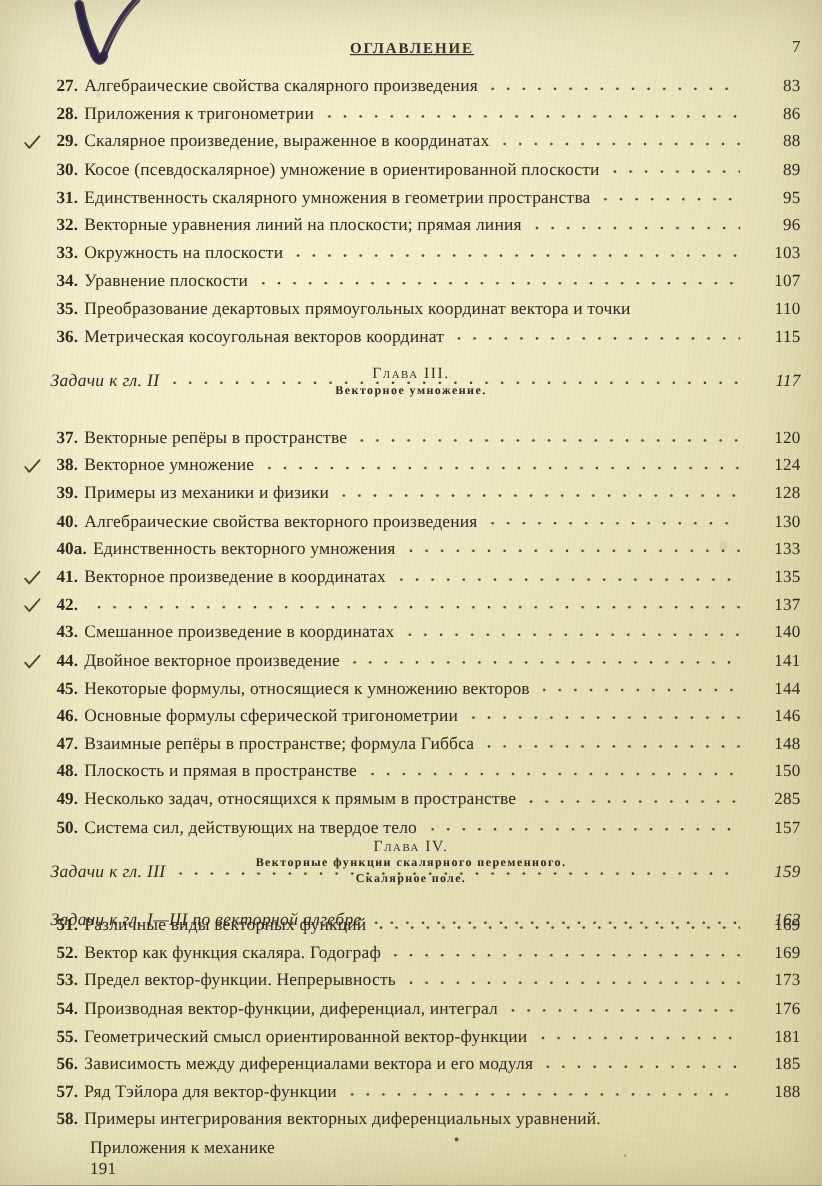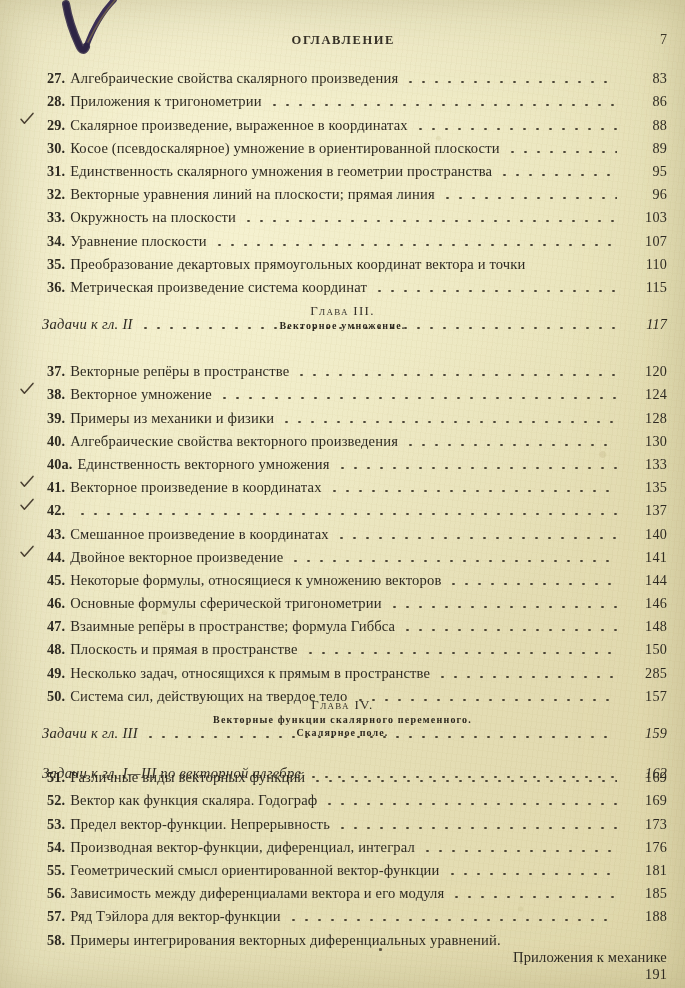--- a/index.html
+++ b/index.html
@@ -65,20 +65,21 @@
     left: 0;
     top: 0;
     width: 685px;
     text-align: center;
     font-size: 12.5px;
     letter-spacing: 1.6px;
     font-weight: 700;
     color: #35302622;
     color: #353026;
     text-indent: 1.6px;
+    text-decoration: underline;
   }
   .runhead-page {
     position: absolute;
     right: 18px;
     top: -1px;
     font-size: 14px;
     color: #3a3428;
   }
 
   
@@ -94,21 +95,21 @@
 
   
   .toc-block {
     position: absolute;
     left: 0;
     width: 685px;
   }
   .row {
     position: relative;
     display: flex;
-    align-items: flex-end;
+    align-items: flex-start;
     height: 23.2px;
     padding-left: 47px;
     padding-right: 18px;
     font-size: 14.6px;
   }
 
   .mark {
     position: absolute;
     left: 19px;
     top: 1px;
@@ -279,21 +280,21 @@
           <span class="leader"></span>
           <span class="pageno">107</span>
         </div>
         <div class="row noleader">
           <span class="num">35.</span>
           <span class="label">Преобразование декартовых прямоугольных координат вектора и точки</span>
           <span class="pageno">110</span>
         </div>
         <div class="row">
           <span class="num">36.</span>
-          <span class="label">Метрическая произведение система координат</span>
+          <span class="label">Метрическая косоугольная векторов координат</span>
           <span class="leader"></span>
           <span class="pageno">115</span>
         </div>
         <div class="row tasks" style="margin-top: 14px;">
           <span class="label">Задачи к гл. II</span>
           <span class="leader"></span>
           <span class="pageno">117</span>
         </div>
       </div>
 

